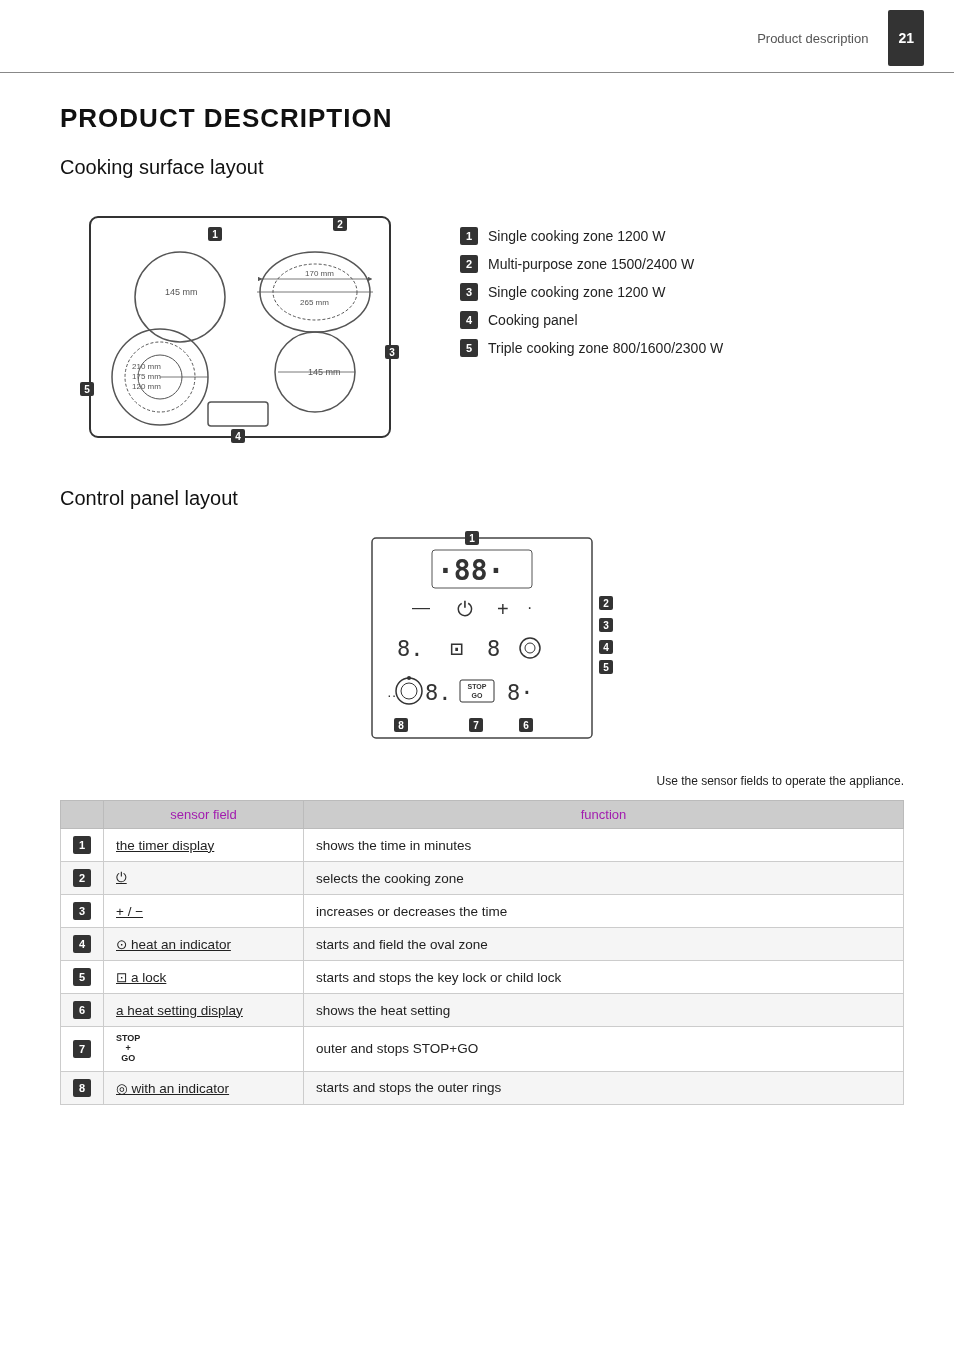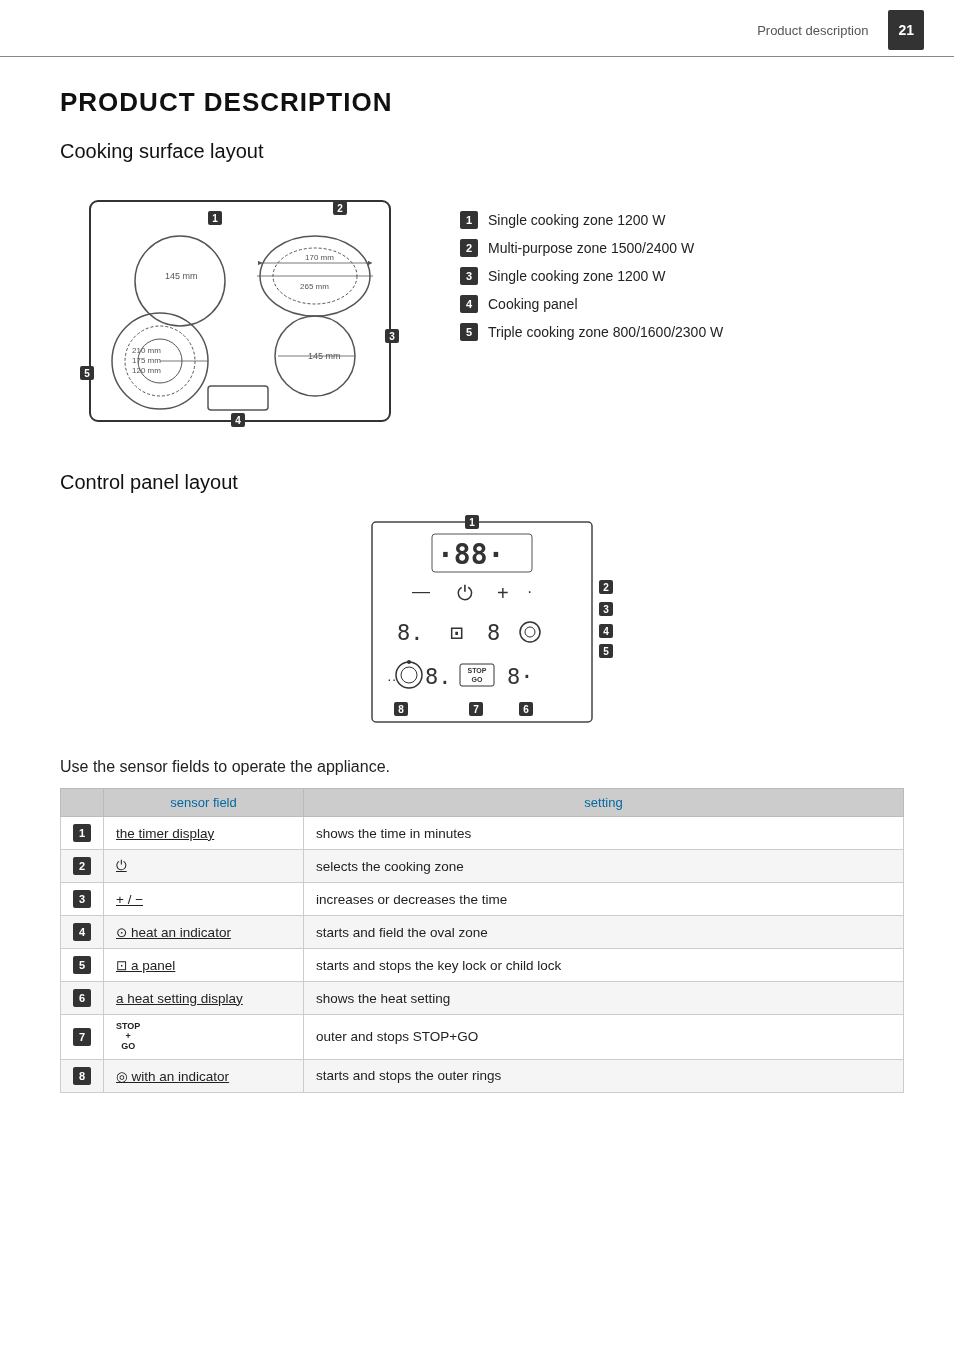--- a/index.html
+++ b/index.html
@@ -25,21 +25,21 @@
     .page-header-text {
       font-size: 13px;
       color: #555;
       margin-right: 20px;
     }
     .page-number-badge {
       background: #333;
       color: #fff;
       font-size: 14px;
       font-weight: bold;
-      padding: 12px 10px;
+      padding: 20px 10px;
       border-radius: 2px;
     }
 
     
     .main-content {
       padding: 30px 50px 30px 60px;
     }
 
     
     .product-desc-title {
@@ -112,33 +112,34 @@
       margin-bottom: 20px;
     }
 
     .control-panel-diagram {
       display: flex;
       justify-content: center;
       margin-bottom: 16px;
     }
 
     .use-sensor-text {
-      font-size: 16px;
+      font-size: 12px;
       margin-bottom: 12px;
+      text-align: right;
     }
 
     
     .sensor-table {
       width: 100%;
       border-collapse: collapse;
     }
 
     .sensor-table thead tr th {
       background: #ccc;
-      color: #0369a1;
+      color: #a21caf;
       font-weight: normal;
       font-size: 13px;
       padding: 6px 12px;
       text-align: center;
       border: 1px solid #bbb;
     }
 
     .sensor-table tbody tr {
       border: 1px solid #ccc;
     }
@@ -348,21 +349,21 @@
       </svg>
     </div>
 
     <p class="use-sensor-text">Use the sensor fields to operate the appliance.</p>
 
     <table class="sensor-table">
       <thead>
         <tr>
           <th></th>
           <th>sensor field</th>
-          <th>setting</th>
+          <th>function</th>
         </tr>
       </thead>
       <tbody id="sensor-table-body">
       <tr>
             <td class="td-number"><span class="num-badge">1</span></td>
             <td class="td-sensor">the timer display</td>
             <td class="td-function">shows the time in minutes</td>
           </tr>
           <tr>
             <td class="td-number"><span class="num-badge">2</span></td>
@@ -374,21 +375,21 @@
             <td class="td-sensor">+ / −</td>
             <td class="td-function">increases or decreases the time</td>
           </tr>
           <tr>
             <td class="td-number"><span class="num-badge">4</span></td>
             <td class="td-sensor">⊙ heat an indicator</td>
             <td class="td-function">starts and field the oval zone</td>
           </tr>
           <tr>
             <td class="td-number"><span class="num-badge">5</span></td>
-            <td class="td-sensor">⊡ a panel</td>
+            <td class="td-sensor">⊡ a lock</td>
             <td class="td-function">starts and stops the key lock or child lock</td>
           </tr>
           <tr>
             <td class="td-number"><span class="num-badge">6</span></td>
             <td class="td-sensor">a heat setting display</td>
             <td class="td-function">shows the heat setting</td>
           </tr>
           <tr>
             <td class="td-number"><span class="num-badge">7</span></td>
             <td class="td-sensor"><span class="stop-go-text" style="font-size: 9px; font-weight: bold;">STOP<br>+<br>GO</span></td>

